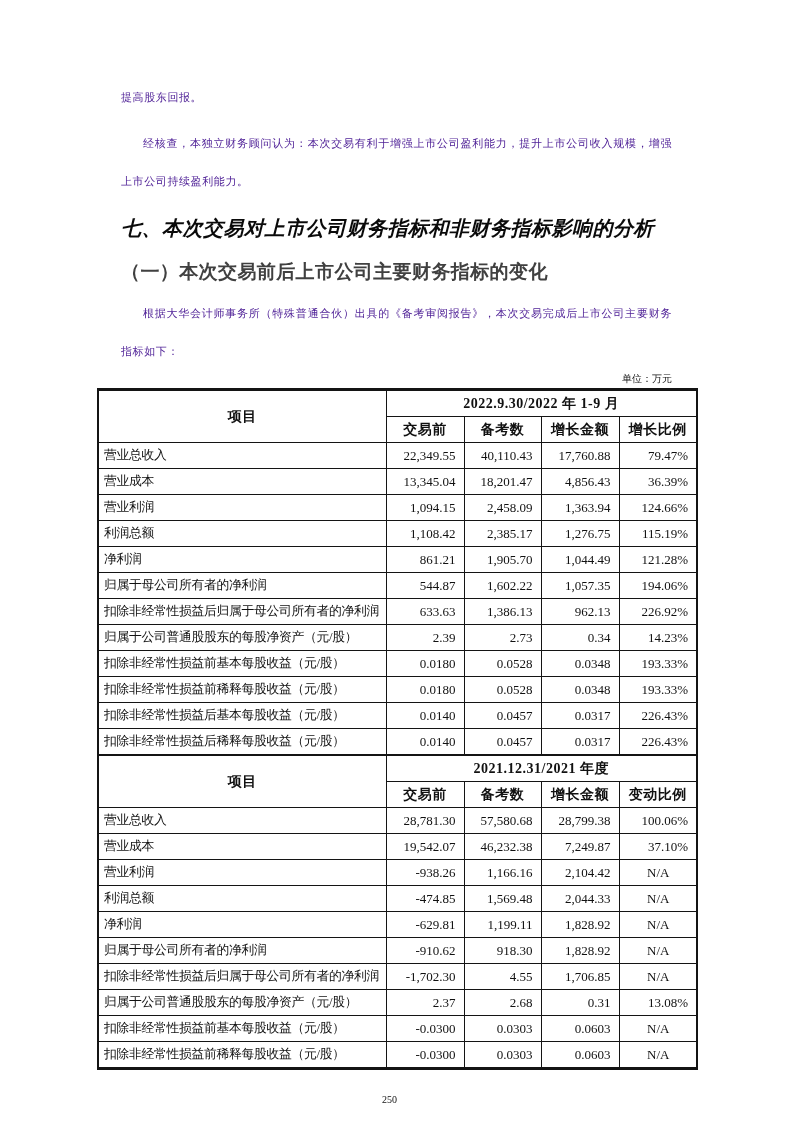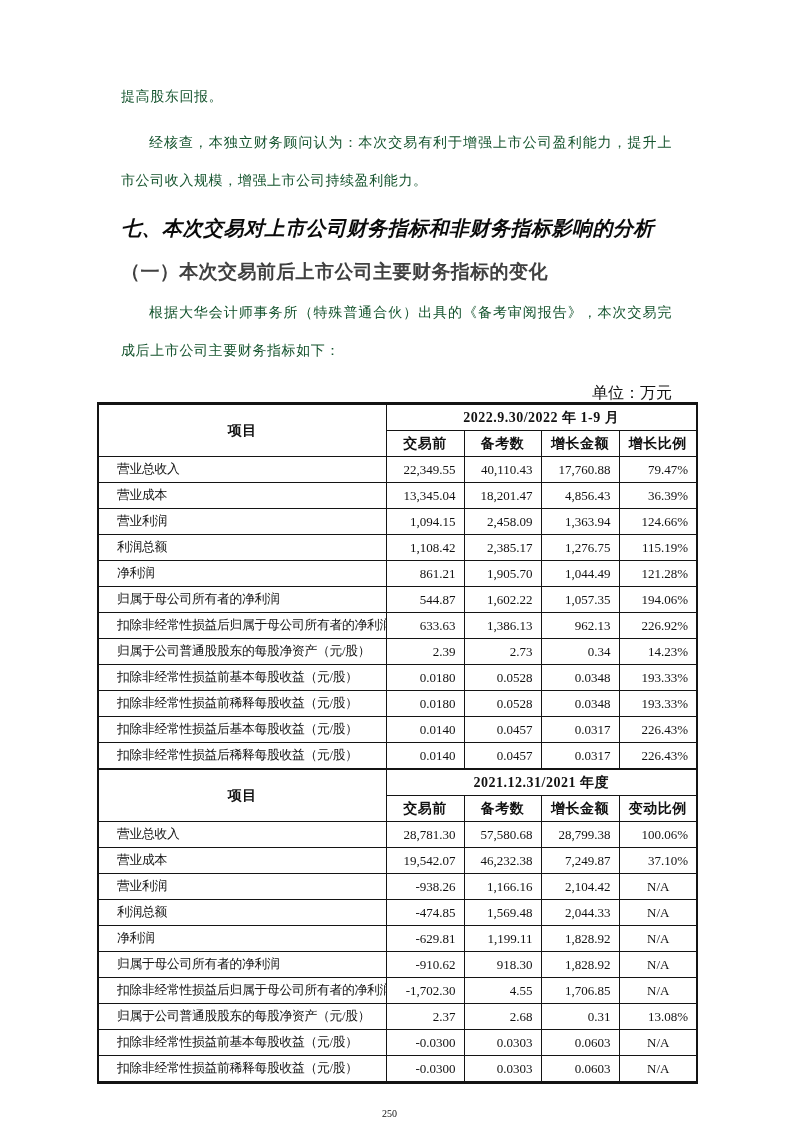--- a/index.html
+++ b/index.html
@@ -12,25 +12,25 @@
     overflow:hidden;
   }
   .content {
     box-sizing:content-box;
     width:599px;
     padding-left:97px;
     padding-top:78px;
   }
   .bodytext {
     margin:0 24px;
-    font-size:14px;
+    font-size:11px;
     line-height:38px;
     letter-spacing:0.6px;
     text-align:justify;
-    color:#14532d;
+    color:#4c1d95;
   }
   .indent { text-indent:2em; }
   .p-verify { margin-top:8px; }
   .p-intro  { margin-top:6px; }
   h1.sec-heading {
     margin:12px 24px 0;
     font-family:"Liberation Sans","DejaVu Sans",sans-serif;
     font-weight:bold;
     font-size:20px;
     line-height:32px;
@@ -41,22 +41,22 @@
   h2.subsec-heading {
     margin:12px 24px 0;
     font-family:"Liberation Sans","DejaVu Sans",sans-serif;
     font-weight:bold;
     font-size:19px;
     line-height:32px;
     letter-spacing:0.4px;
     color:#404040;
   }
   .unit-label {
-    margin-top:14px;
-    font-size:16px;
+    margin-top:0;
+    font-size:10px;
     line-height:18px;
     text-align:right;
     padding-right:24px;
   }
   table.fin {
     border-collapse:collapse;
     table-layout:fixed;
     width:599px;
     border-top:3px solid #141414;
     border-bottom:3px solid #141414;
@@ -72,21 +72,21 @@
     white-space:nowrap;
   }
   table.fin td.th {
     text-align:center;
     font-weight:bold;
     font-size:14px;
     letter-spacing:0.5px;
   }
   table.fin td.lbl {
     text-align:left;
-    padding-left:18px;
+    padding-left:5px;
     padding-right:2px;
     letter-spacing:-0.3px;
     font-size:12.8px;
   }
   table.fin td.val {
     text-align:right;
     padding-right:8px;
   }
   table.fin td.na {
     text-align:center;

